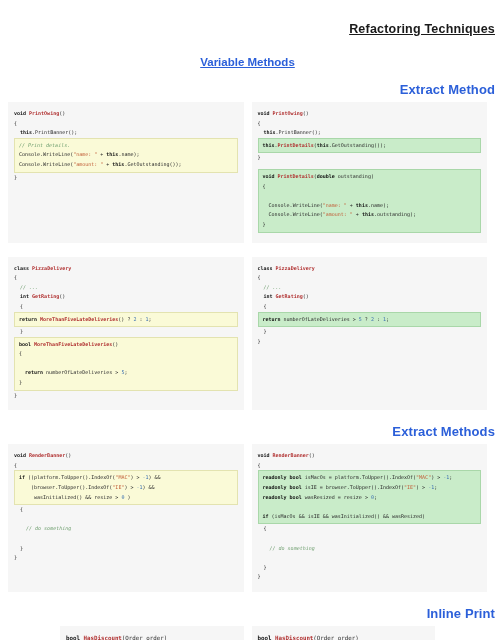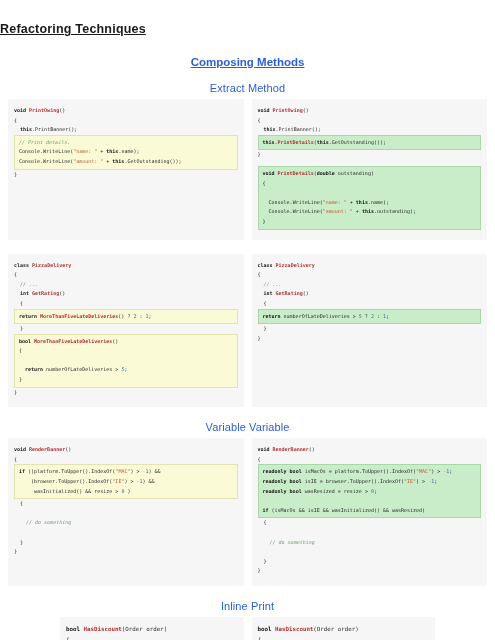--- a/index.html
+++ b/index.html
@@ -9,42 +9,42 @@
     width: 495px; height: 640px;
     overflow: hidden;
   }
   body {
     font-family: "Liberation Sans", sans-serif;
     color: #222;
   }
   .page { width: 495px; height: 640px; position: relative; }
 
   .doc-title {
-    text-align: left;
+    text-align: right;
     font-size: 12.5px;
     font-weight: bold;
     color: #1a1a1a;
     text-decoration: underline;
     padding-top: 22px;
     letter-spacing: .2px;
   }
   .chapter-title {
     text-align: center;
     font-size: 11.5px;
     font-weight: bold;
     color: #2b5fd9;
     text-decoration: underline;
     padding-top: 20px;
   }
 
   .section { padding-top: 14px; }
   .section-title {
-    text-align: center;
-    font-size: 11px;
-    font-weight: normal;
+    text-align: right;
+    font-size: 13px;
+    font-weight: bold;
     color: #2b5fd9;
     margin-bottom: 5px;
     letter-spacing: .1px;
   }
 
   .pair {
     display: flex;
     gap: 8px;
     padding: 0 8px;
     align-items: stretch;
@@ -86,21 +86,21 @@
   .pln { color: #2b2b2b; }
 
   .spacer-6 { height: 6px; }
 </style>
 </head>
 <body>
 
 <div class="page">
 
   <div class="doc-title">Refactoring Techniques</div>
-  <div class="chapter-title">Composing Methods</div>
+  <div class="chapter-title">Variable Methods</div>
 
   <div class="section">
     <div class="section-title">Extract Method</div>
     <div class="pair">
 
       <div class="panel">
         <pre class="code"><span class="kw">void</span> <span class="typ">PrintOwing</span>()
 {
   <span class="kw">this</span>.<span class="pln">PrintBanner</span>();
 </pre>
@@ -155,21 +155,21 @@
   {</pre>
         <pre class="code hl-g hlbox"><span class="kw">return</span> <span class="pln">numberOfLateDeliveries</span> &gt; <span class="num">5</span> ? <span class="num">2</span> : <span class="num">1</span>;</pre>
         <pre class="code">  }
 }</pre>
       </div>
 
     </div>
   </div>
 
   <div class="section">
-    <div class="section-title">Variable Variable</div>
+    <div class="section-title">Extract Methods</div>
     <div class="pair">
 
       <div class="panel">
         <pre class="code"><span class="kw">void</span> <span class="typ">RenderBanner</span>()
 {</pre>
         <pre class="code hl-y hlbox"><span class="kw">if</span> ((<span class="pln">platform</span>.<span class="pln">ToUpper</span>().<span class="pln">IndexOf</span>(<span class="str">"MAC"</span>) &gt; <span class="num">-1</span>) &amp;&amp;
     (<span class="pln">browser</span>.<span class="pln">ToUpper</span>().<span class="pln">IndexOf</span>(<span class="str">"IE"</span>) &gt; <span class="num">-1</span>) &amp;&amp;
      <span class="pln">wasInitialized</span>() &amp;&amp; <span class="pln">resize</span> &gt; <span class="num">0</span> )</pre>
         <pre class="code">  {
 

